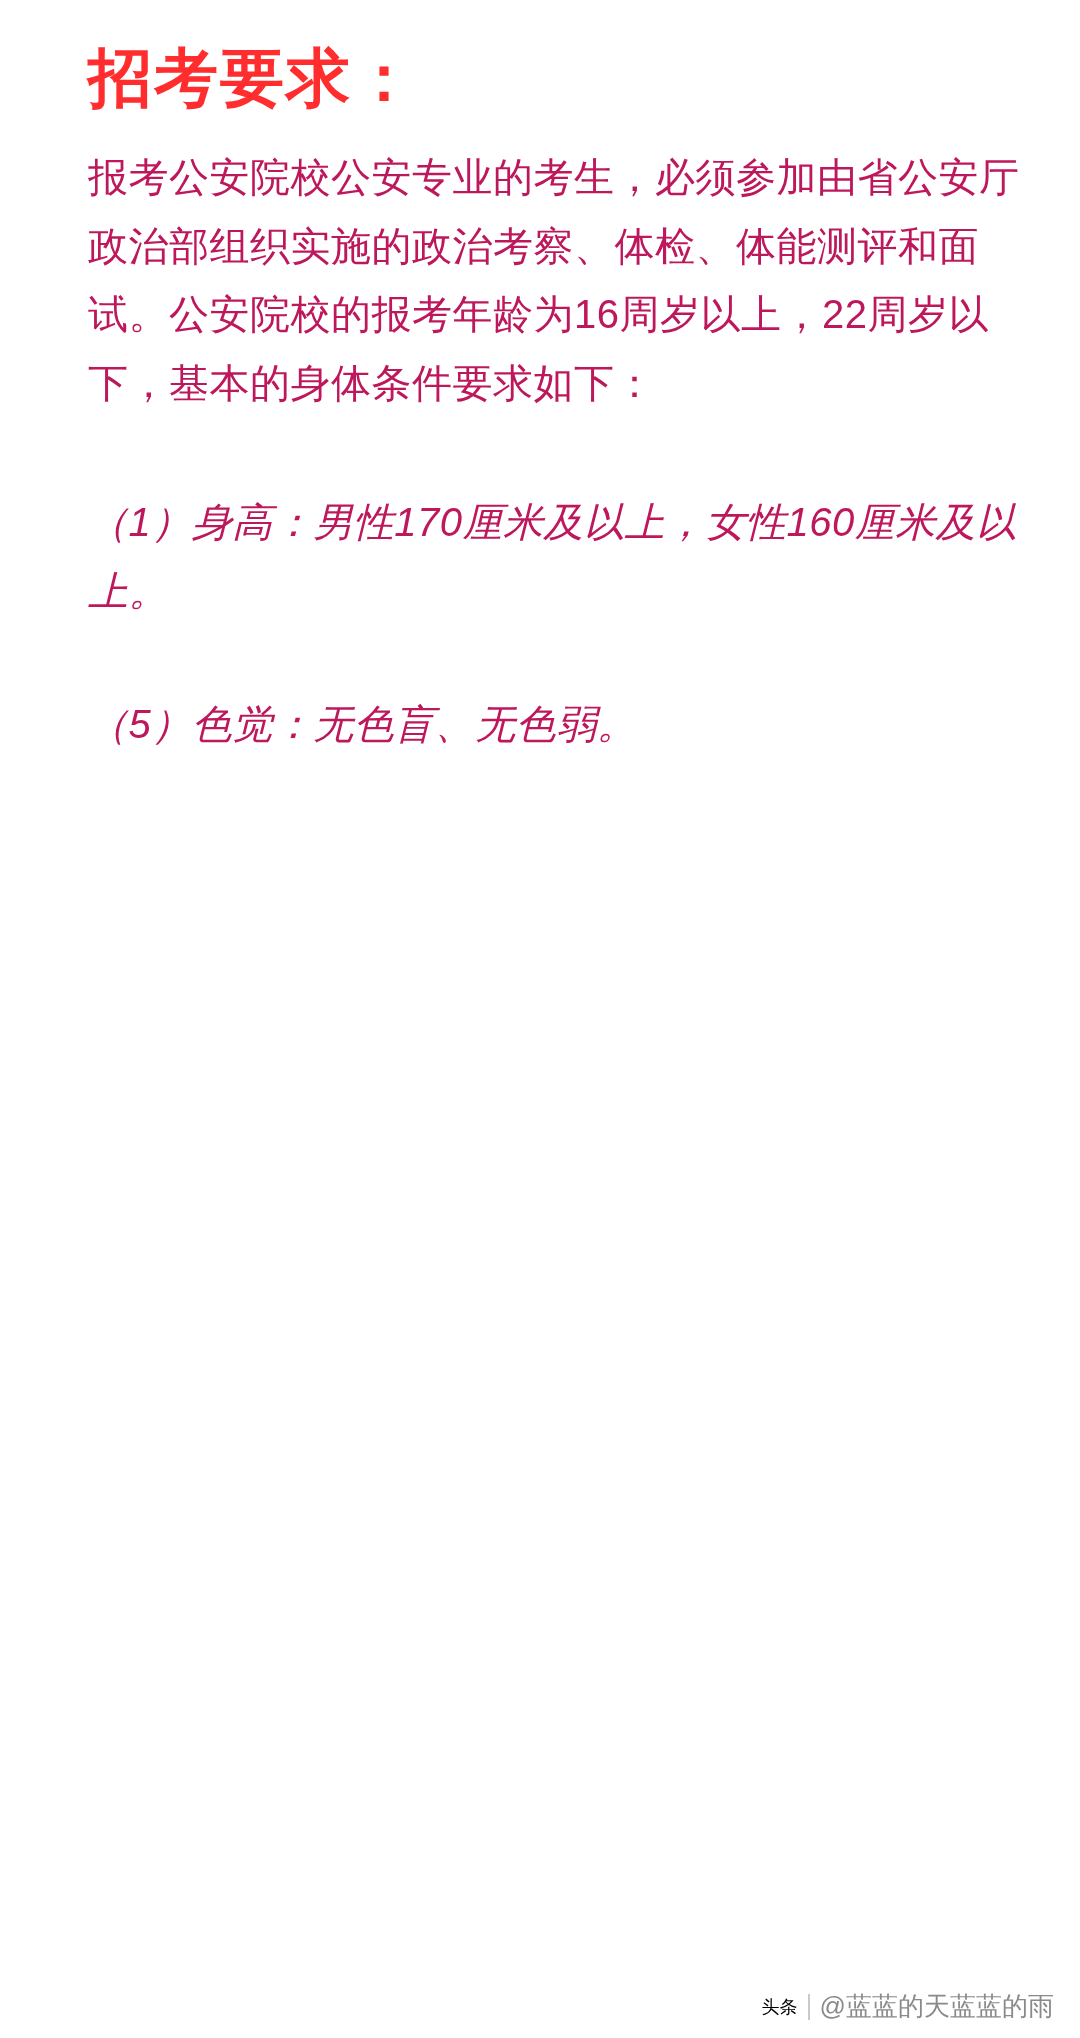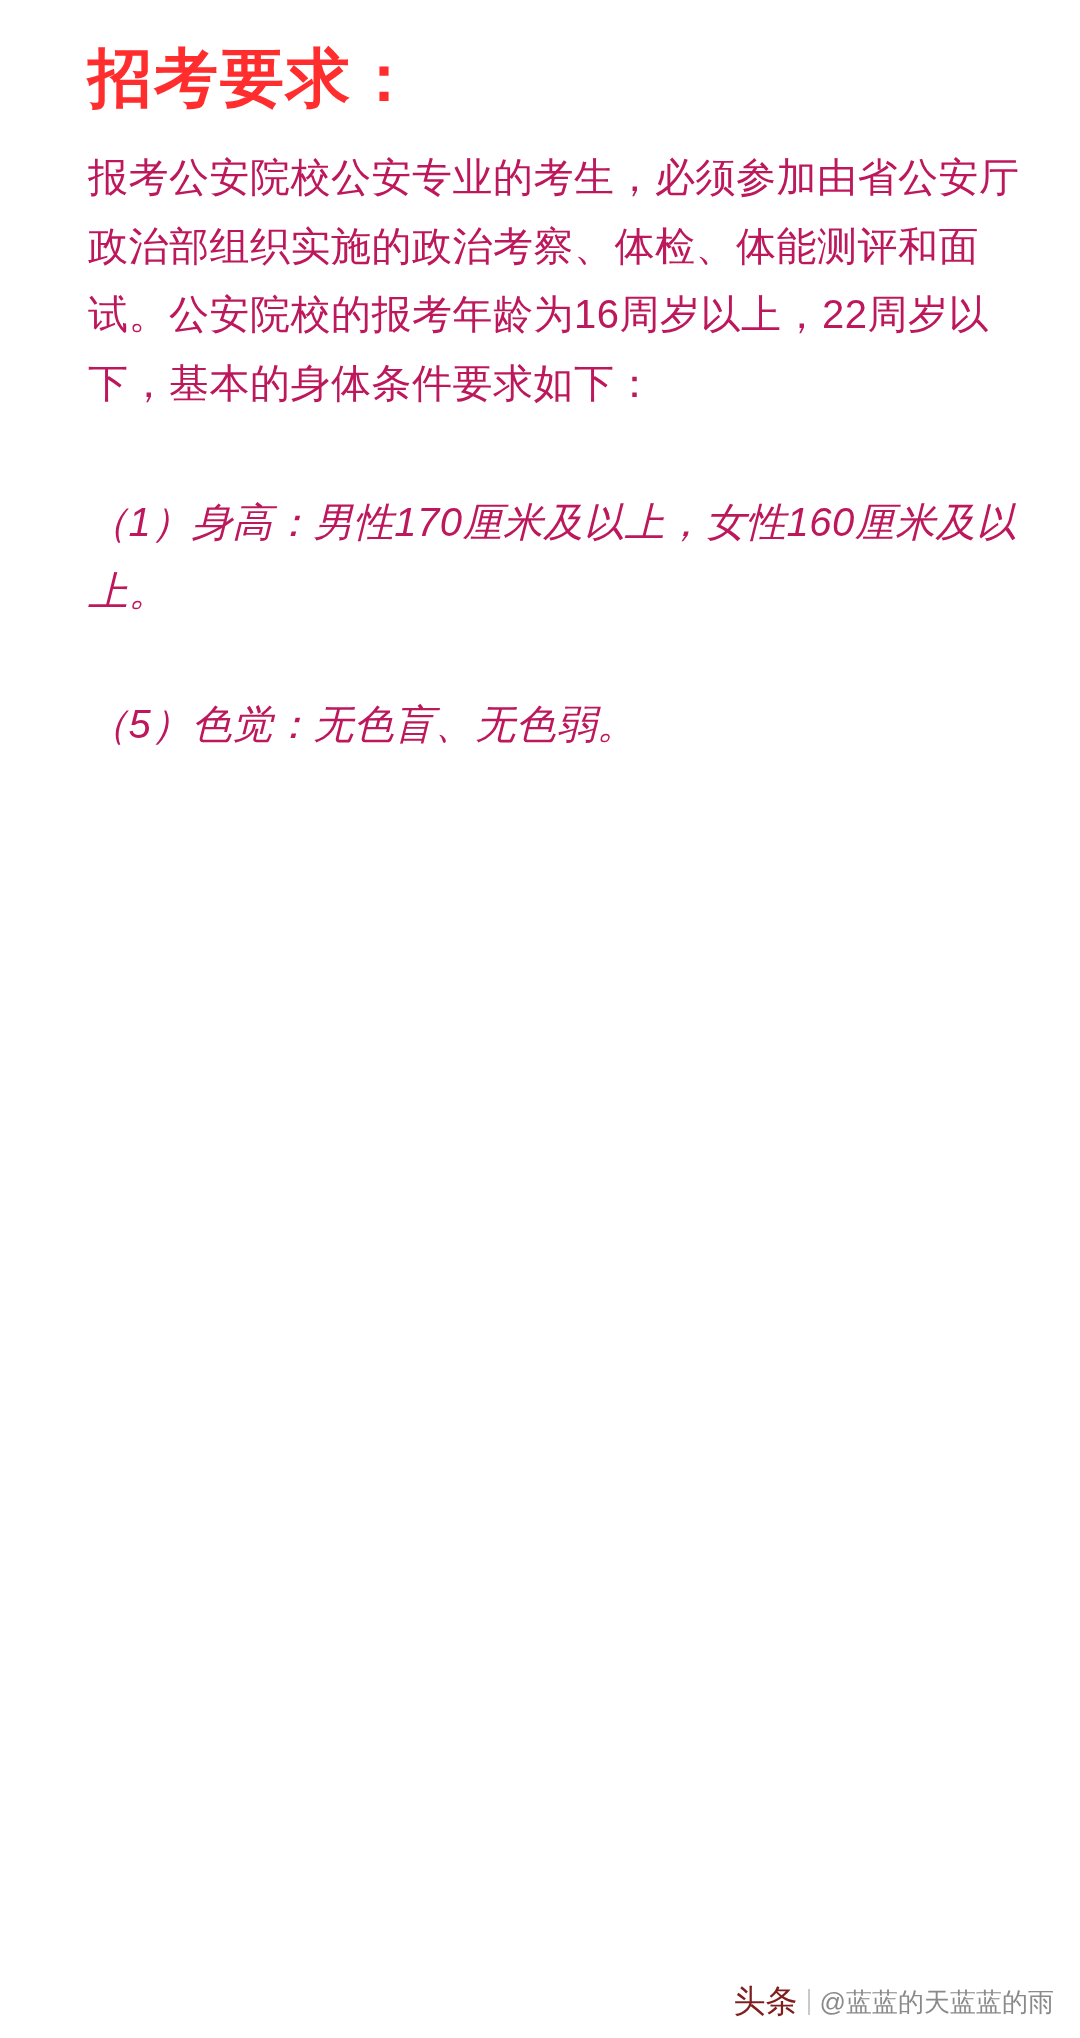--- a/index.html
+++ b/index.html
@@ -58,22 +58,22 @@
     position: absolute;
     right: 26px;
     bottom: 14px;
     display: flex;
     align-items: center;
     gap: 10px;
     font-size: 26px;
     color: #8a8a8a;
   }
   .footer .toutiao {
-    color: #7f1d1d;
-    font-size: 32px;
+    color: #000000;
+    font-size: 18px;
   }
   .footer .sep {
     width: 2px;
     height: 26px;
     background: #c9c9c9;
     display: inline-block;
   }
   .footer .author {
     color: #8a8a8a;
     font-size: 26px;

